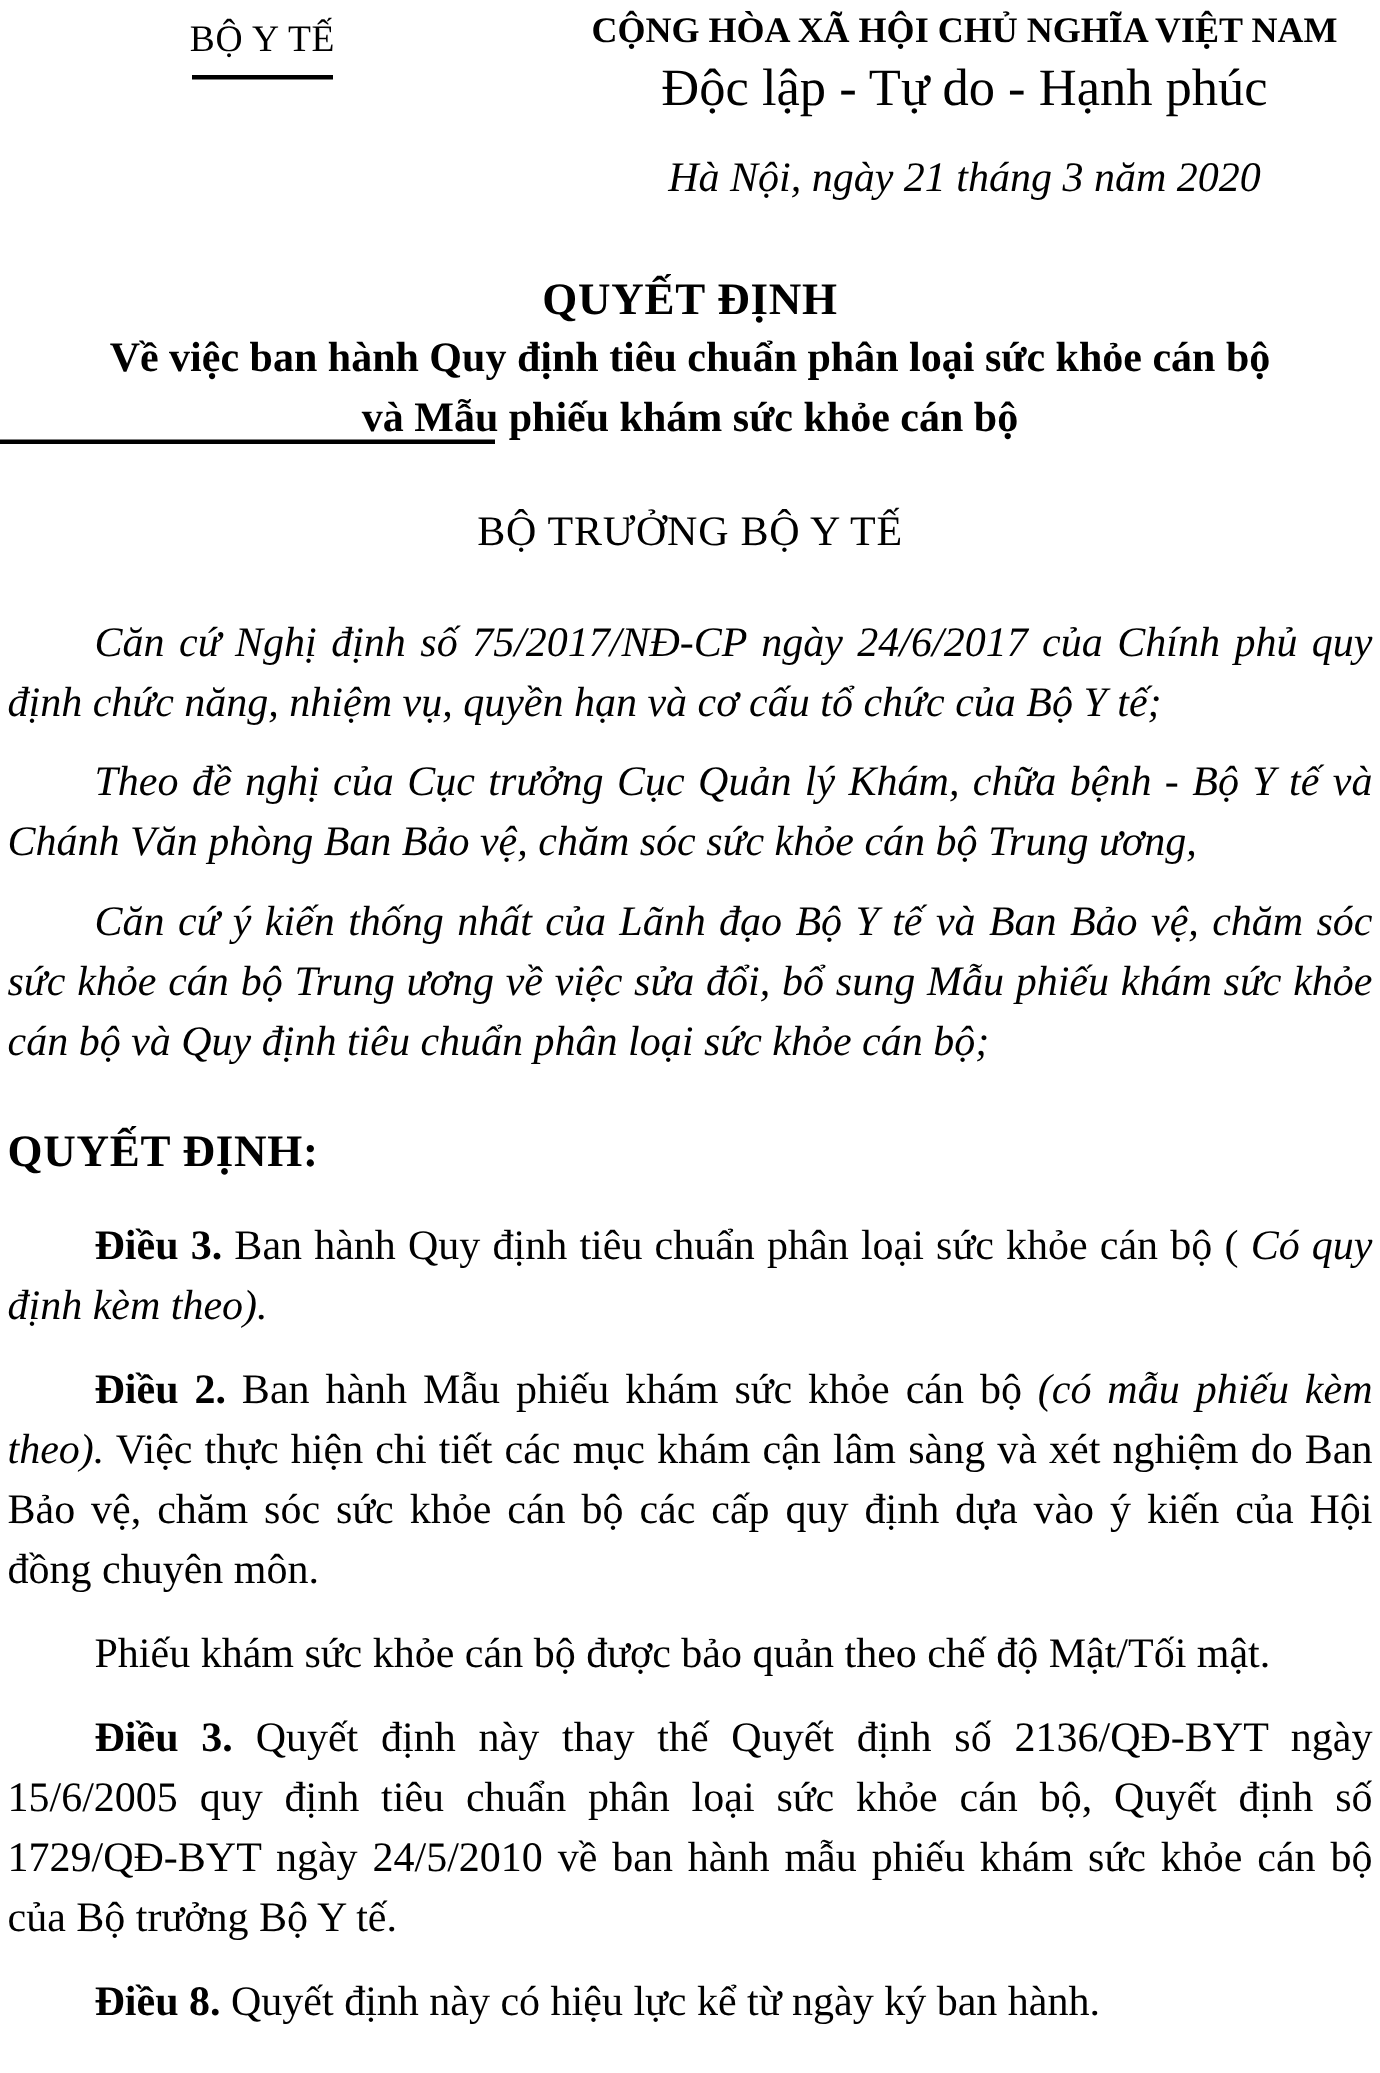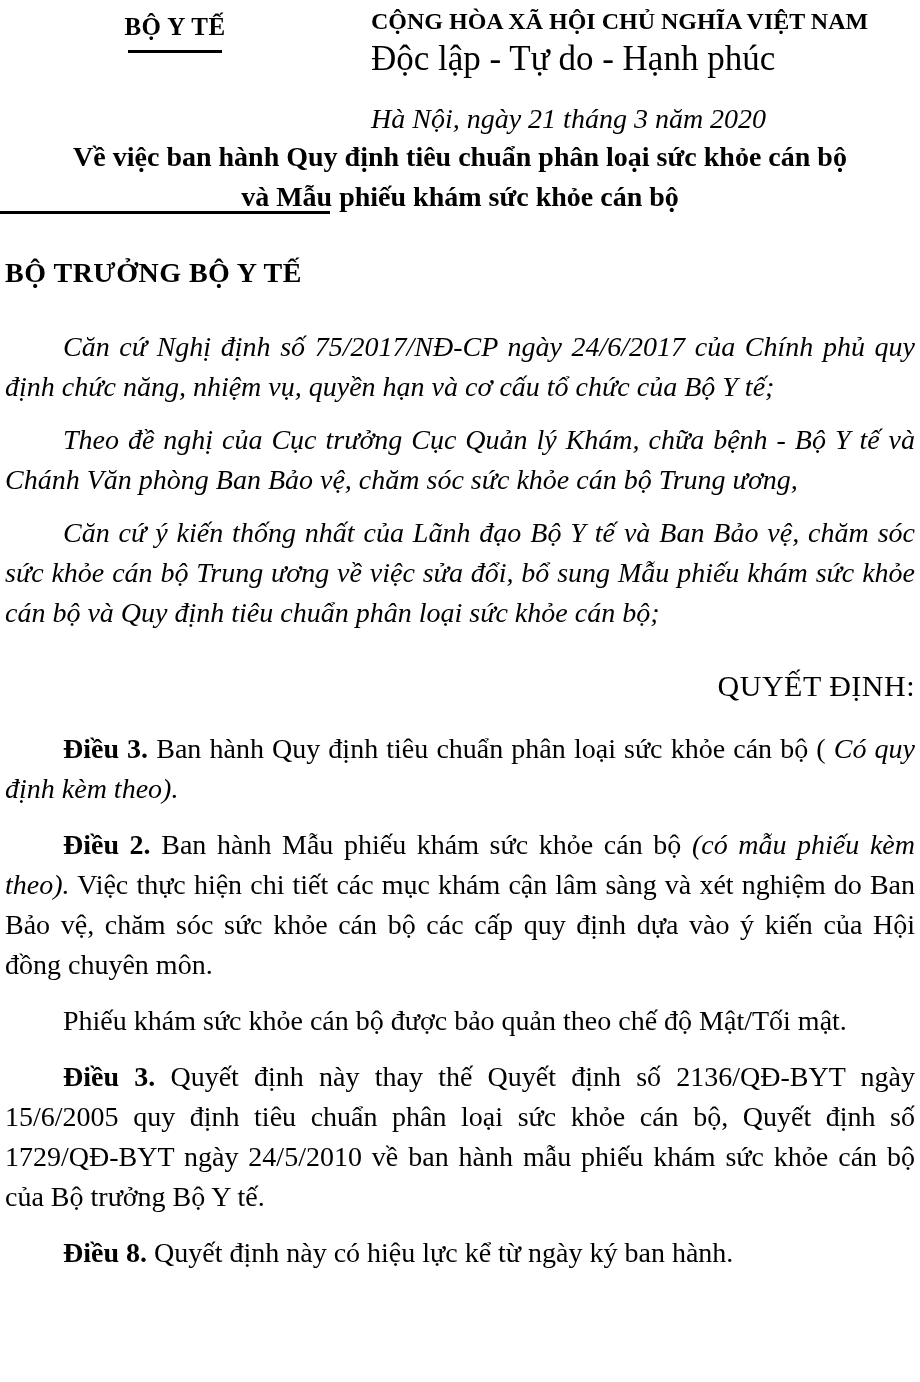--- a/index.html
+++ b/index.html
@@ -23,24 +23,25 @@
   .hdr-left {
     width: 340px;
     display: flex;
     flex-direction: column;
     align-items: center;
   }
   .hdr-right {
     flex: 1;
     display: flex;
     flex-direction: column;
+    align-items: center;
     padding-left: 26px;
   }
   .issuer {
-    font-weight: bold;
+    font-weight: normal;
     font-size: 25px;
     line-height: 1.2;
     margin-top: 4px;
     letter-spacing: 0.5px;
     text-align: right;
   }
   .issuer-rule {
     width: 94px;
     border-top: 3px solid #000;
     margin-top: 8px;
@@ -83,39 +84,39 @@
   .subject-l2 { position: relative; }
   .subject-underline {
     position: absolute;
     left: -5px;
     bottom: 3px;
     width: 330px;
     border-bottom: 3px solid #000;
     height: 0;
   }
   .authority {
-    text-align: left;
-    font-weight: bold;
+    text-align: center;
+    font-weight: normal;
     font-size: 28px;
     margin-top: 40px;
     letter-spacing: 0.5px;
   }
   
   .preamble { margin-top: 38px; }
   .preamble p {
     margin: 0 0 13px 0;
     font-style: italic;
     font-size: 28px;
     line-height: 40px;
     text-align: justify;
     text-indent: 58px;
   }
   .decides {
-    text-align: right;
-    font-weight: normal;
+    text-align: left;
+    font-weight: bold;
     font-size: 30px;
     margin-top: 36px;
     letter-spacing: 0.5px;
   }
   .articles { margin-top: 0; }
   .articles p {
     margin: 16px 0 0 0;
     font-size: 28px;
     line-height: 40px;
     text-align: justify;
@@ -133,20 +134,21 @@
       <div class="issuer">BỘ Y TẾ</div>
       <div class="issuer-rule"></div>
     </div>
     <div class="hdr-right">
       <div class="national">CỘNG HÒA XÃ HỘI CHỦ NGHĨA VIỆT NAM</div>
       <div class="motto">Độc lập - Tự do - Hạnh phúc</div>
       <div class="place-date">Hà Nội, ngày 21 tháng 3 năm 2020</div>
     </div>
   </div>
 
+  <div class="kind">QUYẾT ĐỊNH</div>
 
   <div class="subject">
     <div>Về việc ban hành Quy định tiêu chuẩn phân loại sức khỏe cán bộ</div>
     <div class="subject-l2">
       <span class="subject-underline"></span>
       <span>và Mẫu phiếu khám sức khỏe cán bộ</span>
     </div>
   </div>
 
   <div class="authority">BỘ TRƯỞNG BỘ Y TẾ</div>

